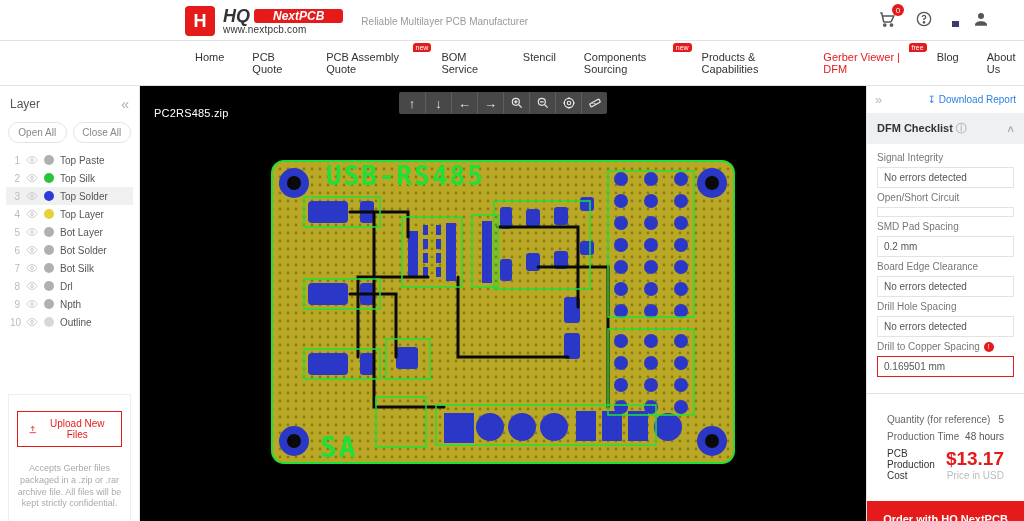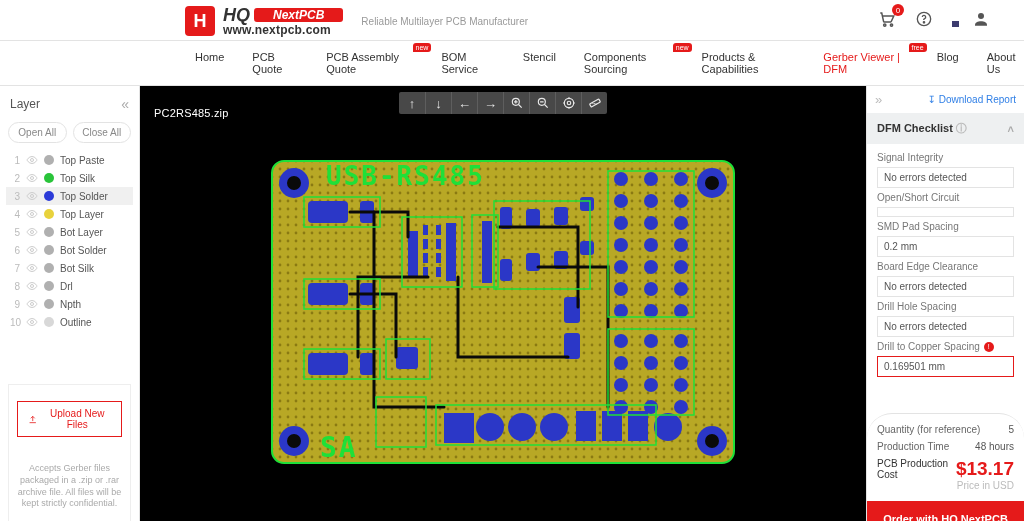--- a/index.html
+++ b/index.html
@@ -14,21 +14,21 @@
   * { box-sizing: border-box; }
   html, body { margin:0; padding:0; height:100%; font-family: Arial, Helvetica, sans-serif; color:var(--text); background:var(--bg); font-size:12px; }
   
   .topbar { display:flex; align-items:center; padding:6px 20px 4px 185px; border-bottom:1px solid var(--border); }
   .logo-box { display:flex; align-items:center; gap:8px; }
   .logo-sq { width:30px; height:30px; background:var(--red); border-radius:4px; display:flex; align-items:center; justify-content:center; color:#fff; font-weight:bold; font-size:18px; }
   .logo-txt { display:flex; flex-direction:column; line-height:1; }
   .logo-line1 { display:flex; align-items:center; gap:4px; }
   .logo-hq { font-weight:800; font-size:18px; font-style:italic; }
   .logo-next { background:var(--red); color:#fff; font-weight:700; font-size:12px; padding:1px 19px; border-radius:3px; font-style:italic; }
-  .logo-url { font-weight:700; font-size:12px; letter-spacing:0.2px; }
+  .logo-url { font-weight:400; font-size:10px; letter-spacing:0.2px; }
   .logo-tag { color:#9a9a9a; font-size:10px; margin-left:10px; align-self:center; }
   .top-icons { margin-left:auto; display:flex; align-items:center; gap:20px; color:#555; font-size:16px; padding-right:14px; }
   .top-icons .ico { position:relative; cursor:pointer; }
   .badge { position:absolute; top:-6px; right:-8px; background:var(--red); color:#fff; border-radius:50%; width:12px; height:12px; font-size:8px; display:flex; align-items:center; justify-content:center; }
   .flag { width:16px; height:11px; background:linear-gradient(to bottom,#b22234 0 10%,#fff 10% 20%,#b22234 20% 30%,#fff 30% 40%,#b22234 40% 50%,#fff 50% 60%,#b22234 60% 70%,#fff 70% 80%,#b22234 80% 90%,#fff 90% 100%); position:relative; }
   .flag::before { content:''; position:absolute; top:0; left:0; width:7px; height:6px; background:#3c3b6e; }
   
   .nav { display:flex; gap:28px; padding:10px 0 10px 195px; font-size:11px; font-weight:400; border-bottom:1px solid var(--border); background:var(--bg); }
   .nav a { text-decoration:none; color:#333; position:relative; cursor:pointer; }
   .nav a.active { color:var(--link-red); }
@@ -42,41 +42,41 @@
   .pillbtns { display:flex; gap:6px; padding:0 2px 8px; }
   .pillbtn { flex:1; border:1px solid var(--border); border-radius:20px; padding:4px 0; text-align:center; font-size:10px; color:#888; cursor:pointer; background:#fff; }
   .layer-list { list-style:none; margin:0; padding:0; }
   .layer-list li { display:flex; align-items:center; gap:6px; padding:3px 4px; font-size:10px; color:#555; }
   .layer-list li.sel { background:#f0f0f0; }
   .ln { width:10px; color:#bbb; text-align:right; }
   .eye { width:12px; height:12px; color:#ccc; }
   .sw { width:10px; height:10px; border-radius:50%; flex:none; }
   .upload-card { position:absolute; bottom:10px; left:8px; right:8px; border:1px solid #eee; padding:16px 8px; text-align:center; }
   .upload-btn { border:1px solid var(--red); color:var(--red); padding:6px 10px; font-size:10px; display:inline-flex; gap:6px; align-items:center; cursor:pointer; }
-  .upload-note { font-size:9px; color:#aaa; margin-top:26px; line-height:1.3; }
+  .upload-note { font-size:9px; color:#aaa; margin-top:16px; line-height:1.3; }
   
   .viewer { flex:1; background:#000; position:relative; display:flex; align-items:center; justify-content:center; }
   .file-label { position:absolute; top:21px; left:14px; color:#fff; font-size:11px; letter-spacing:.2px; }
   .toolbar { position:absolute; top:6px; left:50%; transform:translateX(-50%); display:flex; background:rgba(80,80,80,.9); border-radius:2px; }
   .toolbar .tbtn { width:26px; height:22px; display:flex; align-items:center; justify-content:center; color:#e8e8e8; font-size:13px; cursor:pointer; }
   .toolbar .tbtn + .tbtn { border-left:1px solid rgba(255,255,255,.12); }
   .board-svg { width:470px; height:auto; }
   
   .dfm { width:158px; border-left:1px solid var(--border); display:flex; flex-direction:column; font-size:10px; }
   .dfm-top { display:flex; justify-content:space-between; align-items:center; padding:6px 8px; }
   .dfm-top .expand { color:#bbb; font-size:13px; cursor:pointer; }
   .dfm-dl { color:#2f7fe6; font-size:10px; cursor:pointer; }
   .dfm-header { background:#eef0f1; padding:8px 10px; font-size:11px; font-weight:700; display:flex; align-items:center; justify-content:space-between; }
   .dfm-body { padding:8px 10px; overflow:auto; flex:1; }
   .check-group { margin-bottom:4px; }
   .check-label { color:#777; margin-bottom:4px; display:flex; align-items:center; gap:4px; }
   .check-val { border:1px solid var(--border); padding:4px 6px; color:#555; background:#fff; }
   .check-val.err { border-color:var(--red); color:#555; }
   .err-dot { width:10px; height:10px; border-radius:50%; background:var(--red); color:#fff; font-size:7px; display:inline-flex; align-items:center; justify-content:center; }
-  .summary { padding:10px; border-top:1px solid var(--border);border-radius:25px; }
+  .summary { padding:20px; border-top:1px solid var(--border); }
   .sum-row { display:flex; justify-content:space-between; margin-bottom:6px; color:#666; }
   .sum-row .v { color:#555; }
   .price-row { display:flex; justify-content:space-between; align-items:flex-start; margin-top:6px; }
   .price { color:var(--red); font-weight:700; font-size:19px; text-align:center; }
   .price-sub { color:#bbb; font-size:10px; }
   .order-btn { background:var(--red); color:#fff; text-align:center; padding:12px 0; font-weight:700; font-size:11px; cursor:pointer; }
 </style>
 </head>
 <body>
 

